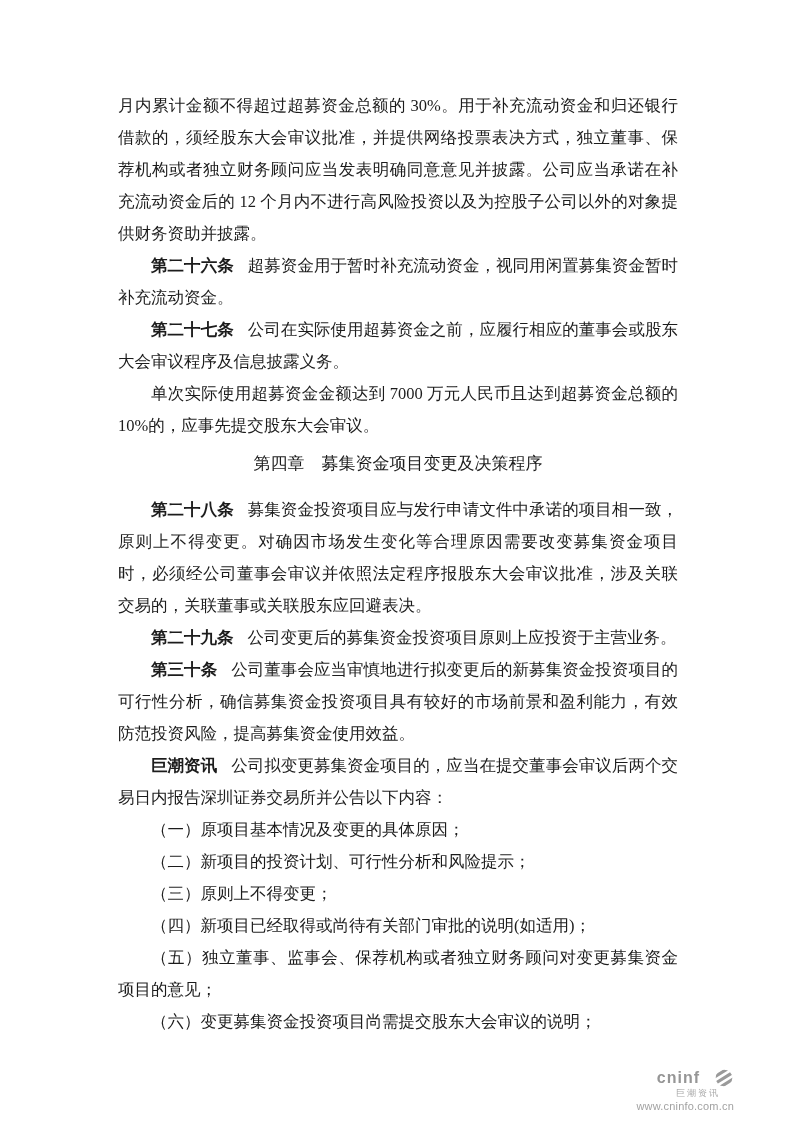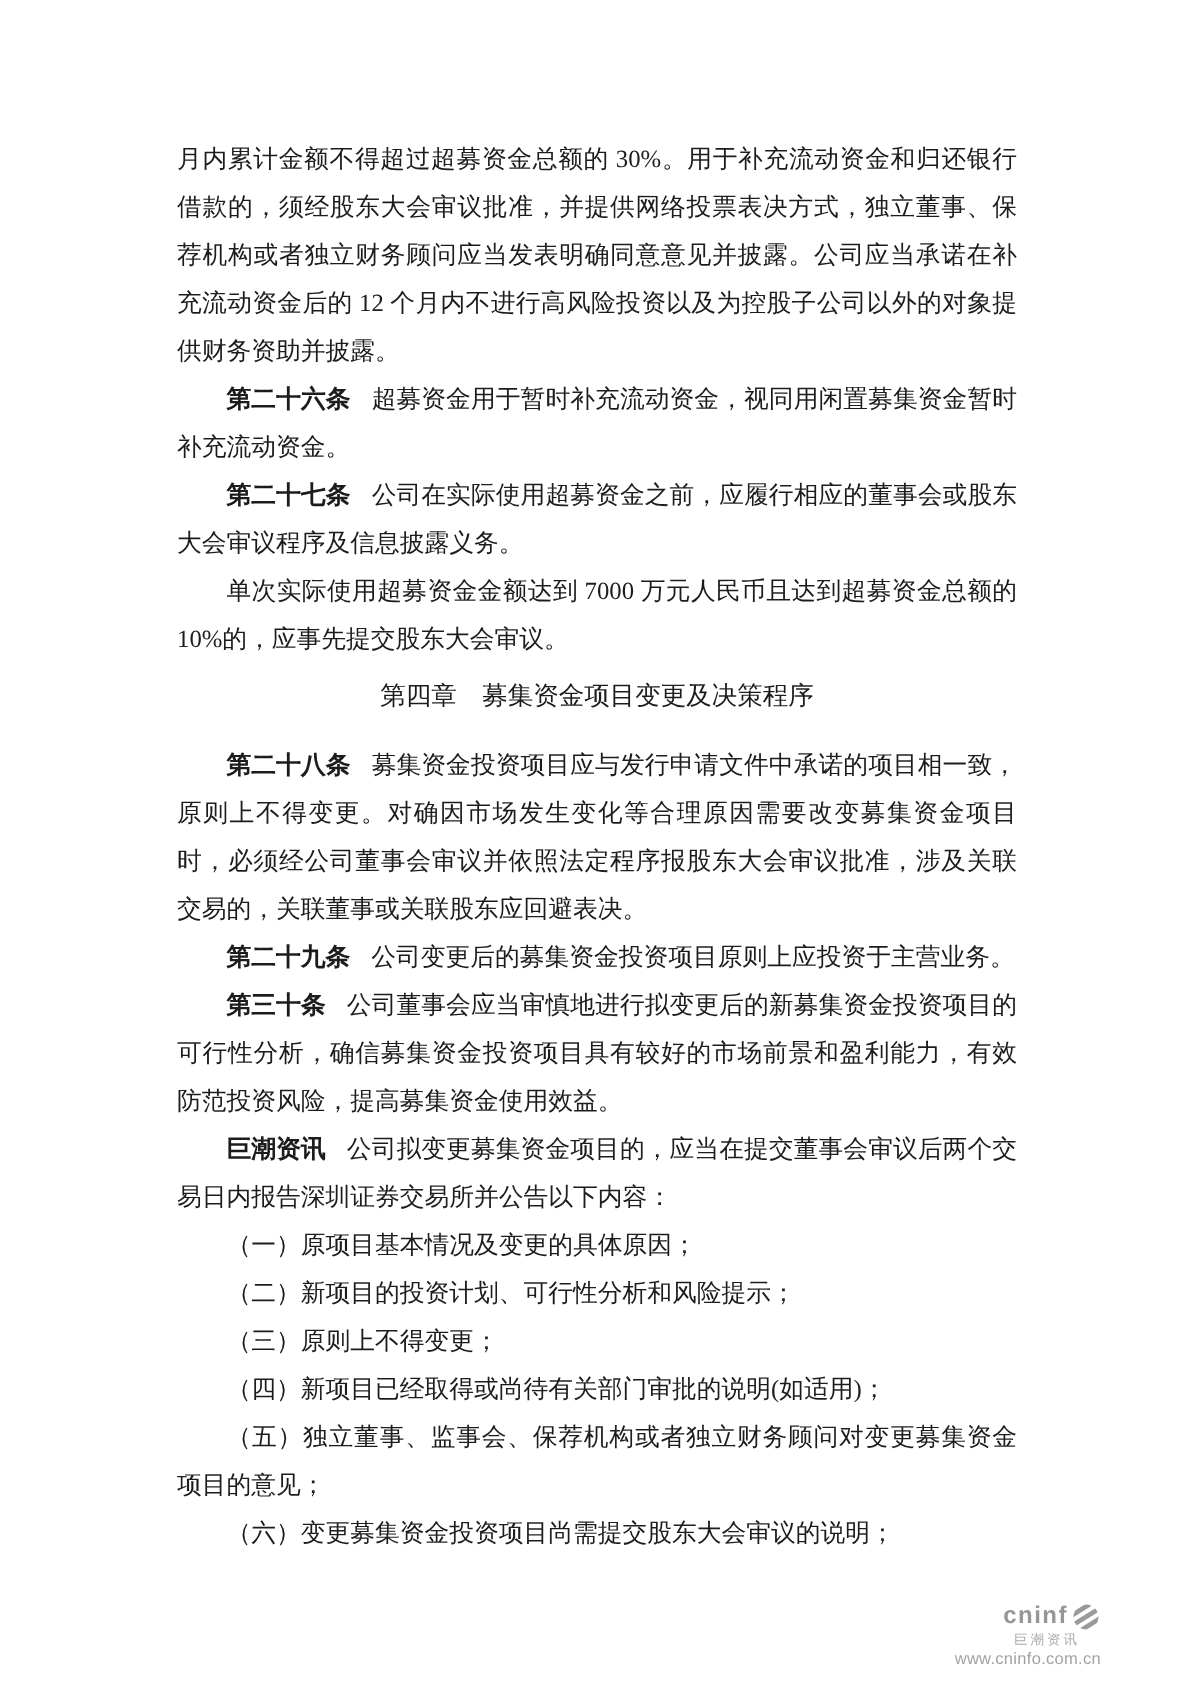--- a/index.html
+++ b/index.html
@@ -50,21 +50,21 @@
     bottom: 10px;
     text-align: right;
     font-family: "Liberation Sans", "DejaVu Sans", sans-serif;
     color: #9f9f9f;
     line-height: 1.1;
   }
   .brand-row {
     display: flex;
     align-items: center;
     justify-content: flex-end;
-    gap: 2px;
+    gap: 14px;
     margin-top: 36px;
   }
   .brand {
     font-size: 16px;
     font-weight: 700;
     letter-spacing: 1px;
     color: #969696;
   }
   .swirl-wrap svg {
     display: block;

